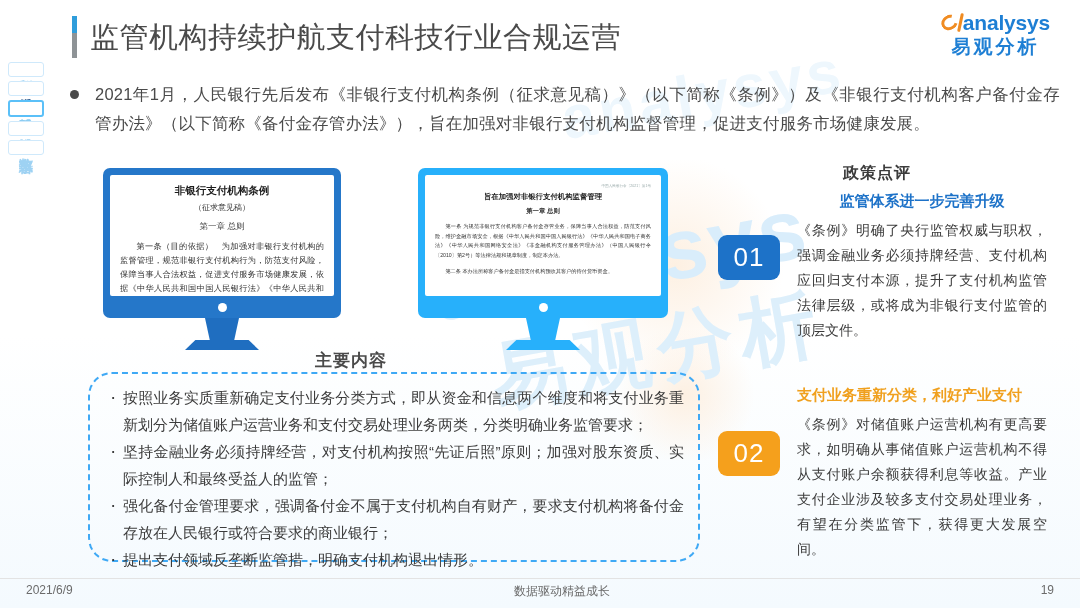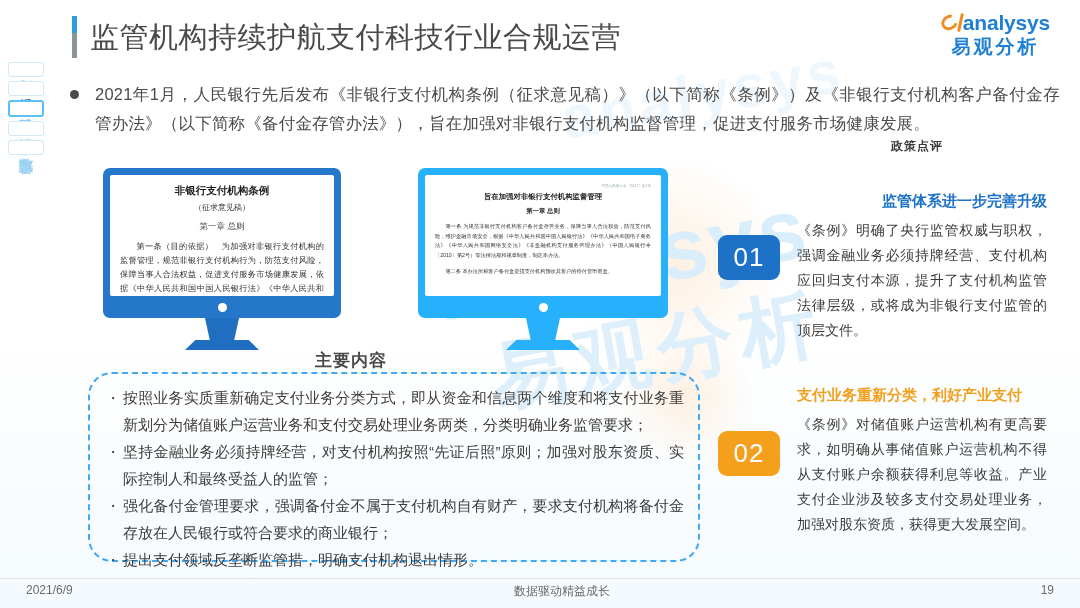--- a/index.html
+++ b/index.html
@@ -193,40 +193,40 @@
     line-height: 27px; padding-left: 15px;
     text-align: justify;
   }
   .dashed-box li::before {
     content: "·"; position: absolute; left: 2px; top: -1px;
     font-size: 19px; color: #3c3c3c;
   }
 
   
   .commentary-title {
-    position: absolute; left: 843px; top: 138px;
-    font-size: 12px; font-weight: 700; color: #3c3c3c;
-    letter-spacing: 1px; z-index: 5; margin-left: 48px;
+    position: absolute; left: 843px; top: 163px;
+    font-size: 16px; font-weight: 700; color: #3c3c3c;
+    letter-spacing: 1px; z-index: 5;
   }
   .badge {
     position: absolute; width: 62px; height: 45px;
     border-radius: 9px;
     color: #ffffff; font-size: 26px;
     display: flex; align-items: center; justify-content: center;
     z-index: 5; letter-spacing: 1px;
   }
   #badge-01 { left: 718px; top: 235px; background: #1d72c8; }
   #badge-02 { left: 718px; top: 431px; background: #f5a01c; }
 
   .cmt { position: absolute; width: 250px; z-index: 5; }
   #cmt-1 { left: 797px; top: 190px; }
   #cmt-2 { left: 797px; top: 384px; }
   .cmt-h {
     font-size: 15px; font-weight: 700; line-height: 22px;
-    margin-bottom: 6px; text-align: right;
+    margin-bottom: 6px; text-align: center;
   }
   #cmt-1 .cmt-h { color: #1d72c8; }
   #cmt-2 .cmt-h { color: #f0a01e; text-align: left; }
   .cmt-p {
     font-size: 14px; color: #3c3c3c; line-height: 25px;
     text-align: justify;
   }
 
   
   .footer-line {
@@ -321,21 +321,21 @@
 
   <div class="badge" id="badge-01">01</div>
   <div class="cmt" id="cmt-1">
     <div class="cmt-h">监管体系进一步完善升级</div>
     <div class="cmt-p">《条例》明确了央行监管权威与职权，强调金融业务必须持牌经营、支付机构应回归支付本源，提升了支付机构监管法律层级，或将成为非银行支付监管的顶层文件。</div>
   </div>
 
   <div class="badge" id="badge-02">02</div>
   <div class="cmt" id="cmt-2">
     <div class="cmt-h">支付业务重新分类，利好产业支付</div>
-    <div class="cmt-p">《条例》对储值账户运营机构有更高要求，如明确从事储值账户运营机构不得从支付账户余额获得利息等收益。产业支付企业涉及较多支付交易处理业务，加强对股东资质，获得更大发展空间。</div>
+    <div class="cmt-p">《条例》对储值账户运营机构有更高要求，如明确从事储值账户运营机构不得从支付账户余额获得利息等收益。产业支付企业涉及较多支付交易处理业务，有望在分类监管下，获得更大发展空间。</div>
   </div>
 
   <div class="footer-line"></div>
   <div class="footer" id="footer-date">2021/6/9</div>
   <div class="footer" id="footer-slogan">数据驱动精益成长</div>
   <div class="footer" id="footer-page">19</div>
 
 </div>
 
 </body></html>

